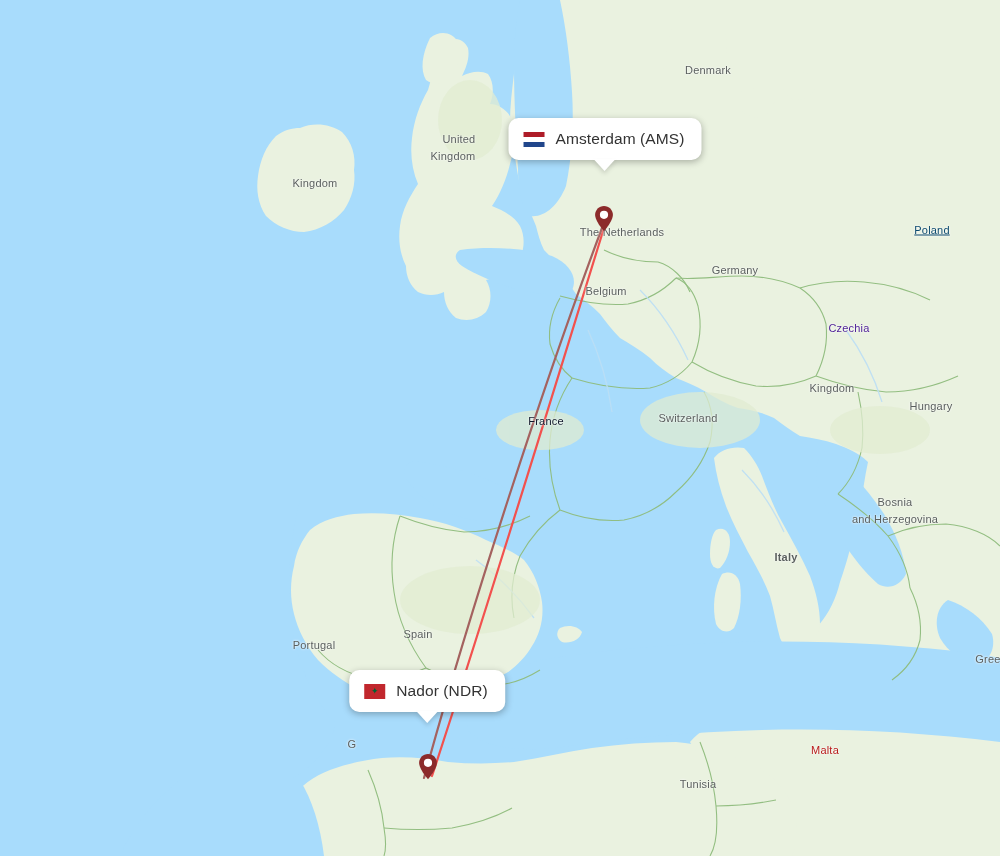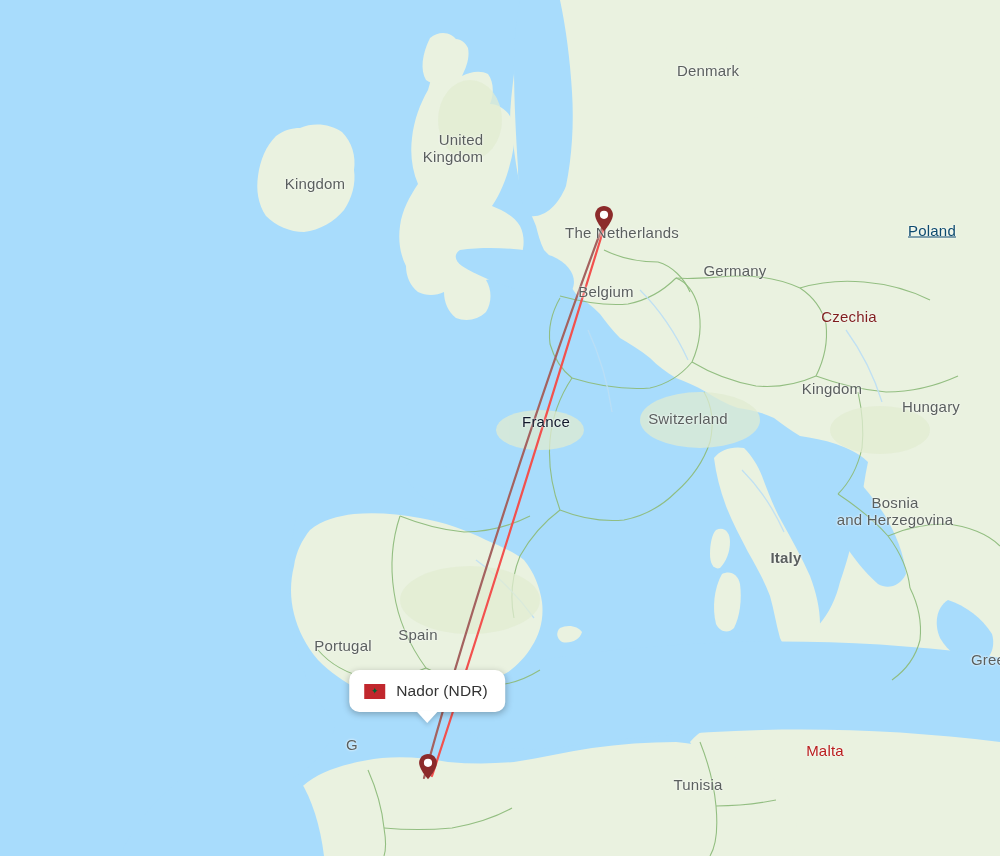--- a/index.html
+++ b/index.html
@@ -14,21 +14,21 @@
     width: 1000px;
     height: 856px;
     background: #a8dcfc;
     overflow: hidden;
   }
   #map-svg { position: absolute; top: 0; left: 0; width: 1000px; height: 856px; }
 
   .country-label {
     position: absolute;
     color: #5a5f5e;
-    font-size: 15px;
+    font-size: 11px;
     font-family: "Liberation Sans", sans-serif;
     letter-spacing: 0.2px;
     white-space: nowrap;
     text-align: center;
     line-height: 17px;
     transform: translate(-50%, -50%);
     pointer-events: none;
     text-shadow:
       0 0 2px rgba(255,255,255,.85),
       0 0 3px rgba(255,255,255,.7);
@@ -356,42 +356,51 @@
   </svg>
 
   <div id="country-label-layer">
       <div class="country-label" style="left: 708px; top: 70px; color: rgb(90, 95, 94);">Denmark</div>
       <div class="country-label" style="left: 453px; top: 148px; color: rgb(90, 95, 94); text-align: right;">United<br>Kingdom</div>
       <div class="country-label" style="left: 315px; top: 183px; color: rgb(90, 95, 94);">Kingdom</div>
       <div class="country-label" style="left: 622px; top: 232px; color: rgb(90, 95, 94);">The Netherlands</div>
       <div class="country-label" style="left: 932px; top: 230px; color: #0c4a6e; text-decoration: underline;">Poland</div>
       <div class="country-label" style="left: 735px; top: 270px; color: rgb(90, 95, 94);">Germany</div>
       <div class="country-label" style="left: 606px; top: 291px; color: rgb(90, 95, 94);">Belgium</div>
-      <div class="country-label" style="left: 849px; top: 316px; color: #7f1d1d;">Czechia</div>
+      <div class="country-label" style="left: 849px; top: 328px; color: #4c1d95;">Czechia</div>
       <div class="country-label" style="left: 832px; top: 388px; color: rgb(90, 95, 94);">Kingdom</div>
       <div class="country-label" style="left: 931px; top: 406px; color: rgb(90, 95, 94);">Hungary</div>
       <div class="country-label" style="left: 688px; top: 418px; color: rgb(90, 95, 94);">Switzerland</div>
       <div class="country-label" style="left: 546px; top: 421px; color: #0f172a;">France</div>
       <div class="country-label" style="left: 895px; top: 511px; color: rgb(90, 95, 94);">Bosnia<br>and Herzegovina</div>
       <div class="country-label" style="left: 786px; top: 557px; color: rgb(90, 95, 94); font-weight: bold;">Italy</div>
       <div class="country-label" style="left: 418px; top: 634px; color: rgb(90, 95, 94);">Spain</div>
-      <div class="country-label" style="left: 321px; top: 645px; color: rgb(90, 95, 94); padding-left: 44px;">Portugal</div>
+      <div class="country-label" style="left: 292px; top: 645px; color: rgb(90, 95, 94); padding-left: 44px;">Portugal</div>
       <div class="country-label" style="left: 988px; top: 659px; color: rgb(90, 95, 94);">Gree</div>
       <div class="country-label" style="left: 352px; top: 744px; color: rgb(90, 95, 94);">G</div>
       <div class="country-label" style="left: 825px; top: 750px; color: #b91c1c;">Malta</div>
       <div class="country-label" style="left: 698px; top: 784px; color: rgb(90, 95, 94);">Tunisia</div>
     </div>
 
   <div class="pin" id="origin-pin" style="left: 604px; top: 232px;">
     <svg viewBox="0 0 20 27">
       <path d="M10 .9C5 .9 1.1 4.8 1.1 9.8c0 6.6 8.9 16.4 8.9 16.4s8.9-9.8 8.9-16.4C18.9 4.8 15 .9 10 .9z" fill="#8c2b2b"></path>
       <circle cx="10" cy="9.8" r="4.1" fill="#ffffff"></circle>
     </svg>
   </div>
 
+  <div class="tooltip" id="origin-tooltip" style="left: 605px; top: 160px; transform: translate(-50%, -100%);">
+    <span class="flag flag-nl">
+      <span class="s1"></span>
+        <span class="s2"></span>
+        <span class="s3"></span>
+    </span>
+    <span class="tip-label">Amsterdam (AMS)</span>
+    <span class="tail"></span>
+  </div>
 
   <div class="pin" id="dest-pin" style="left: 428px; top: 780px;">
     <svg viewBox="0 0 20 27">
       <path d="M10 .9C5 .9 1.1 4.8 1.1 9.8c0 6.6 8.9 16.4 8.9 16.4s8.9-9.8 8.9-16.4C18.9 4.8 15 .9 10 .9z" fill="#8c2b2b"></path>
       <circle cx="10" cy="9.8" r="4.1" fill="#ffffff"></circle>
     </svg>
   </div>
 
   <div class="tooltip" id="dest-tooltip" style="left: 427px; top: 712px; transform: translate(-50%, -100%);">
     <span class="flag flag-ma">

